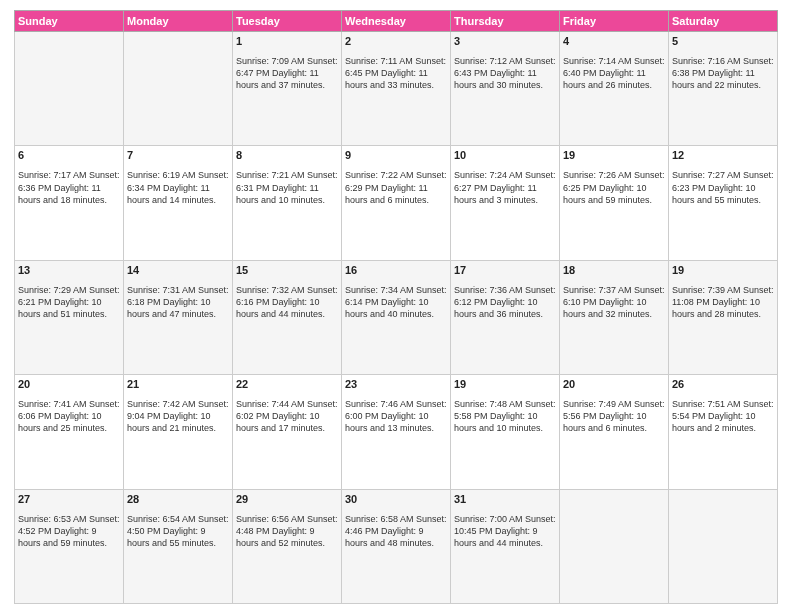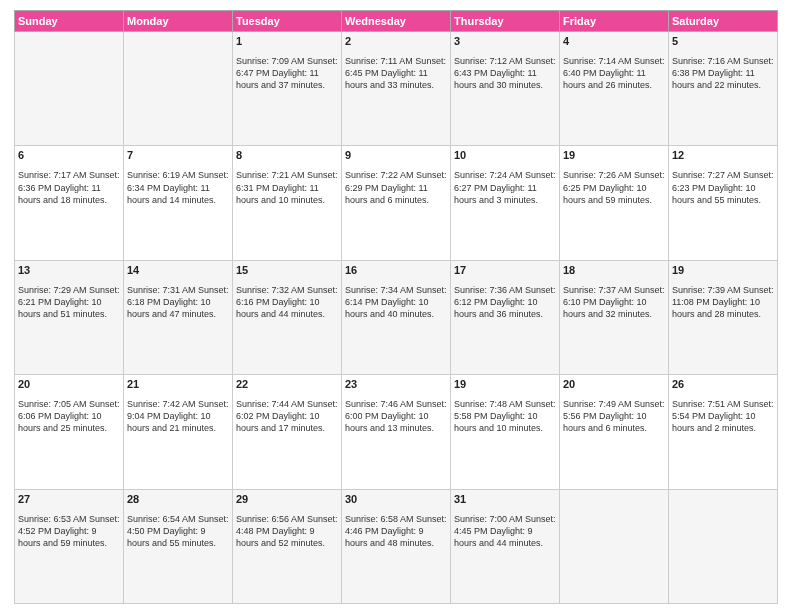--- a/index.html
+++ b/index.html
@@ -224,21 +224,21 @@
           <td>
             <span class="day-num">19</span>
             <div class="day-detail">Sunrise: 7:39 AM
 Sunset: 11:08 PM
 Daylight: 10 hours and 28 minutes.</div>
           </td>
         </tr>
         <tr>
           <td>
             <span class="day-num">20</span>
-            <div class="day-detail">Sunrise: 7:05 AM
+            <div class="day-detail">Sunrise: 7:41 AM
 Sunset: 6:06 PM
 Daylight: 10 hours and 25 minutes.</div>
           </td>
           <td>
             <span class="day-num">21</span>
             <div class="day-detail">Sunrise: 7:42 AM
 Sunset: 9:04 PM
 Daylight: 10 hours and 21 minutes.</div>
           </td>
           <td>
@@ -293,21 +293,21 @@
           </td>
           <td>
             <span class="day-num">30</span>
             <div class="day-detail">Sunrise: 6:58 AM
 Sunset: 4:46 PM
 Daylight: 9 hours and 48 minutes.</div>
           </td>
           <td>
             <span class="day-num">31</span>
             <div class="day-detail">Sunrise: 7:00 AM
-Sunset: 4:45 PM
+Sunset: 10:45 PM
 Daylight: 9 hours and 44 minutes.</div>
           </td>
           <td class="empty"></td>
           <td class="empty"></td>
         </tr>
       </tbody>
   </table>
 </div>
 
 </body></html>

